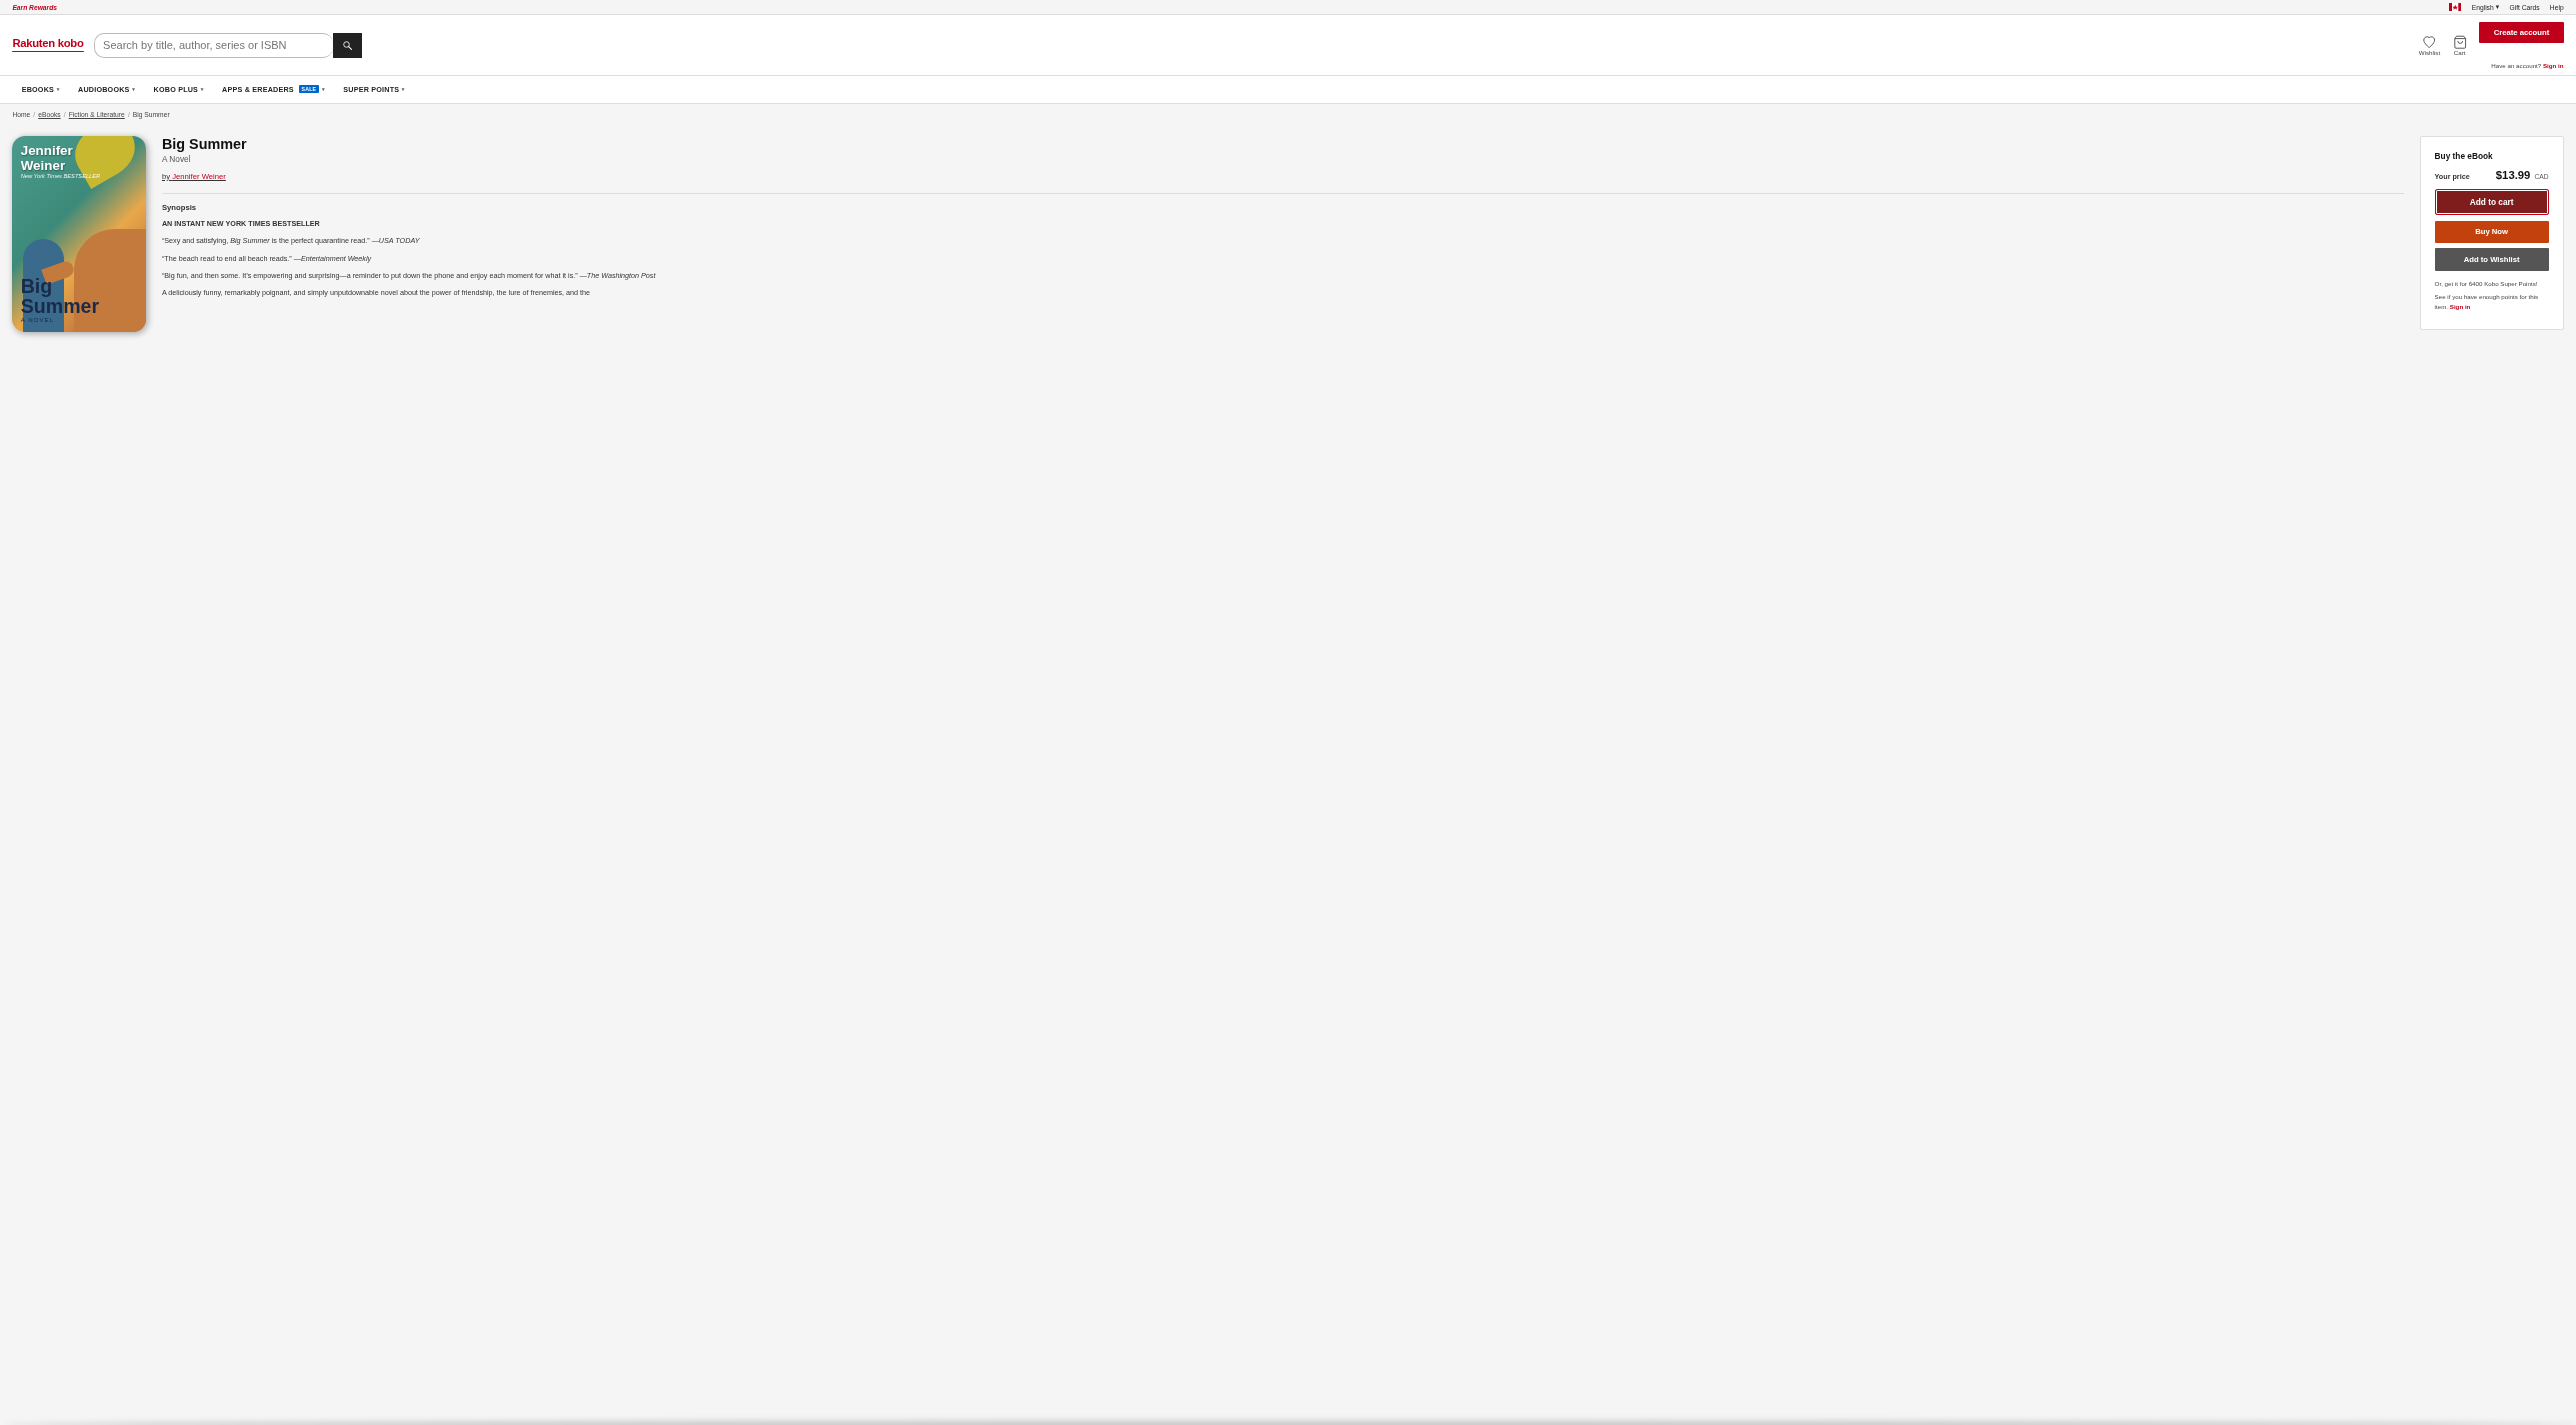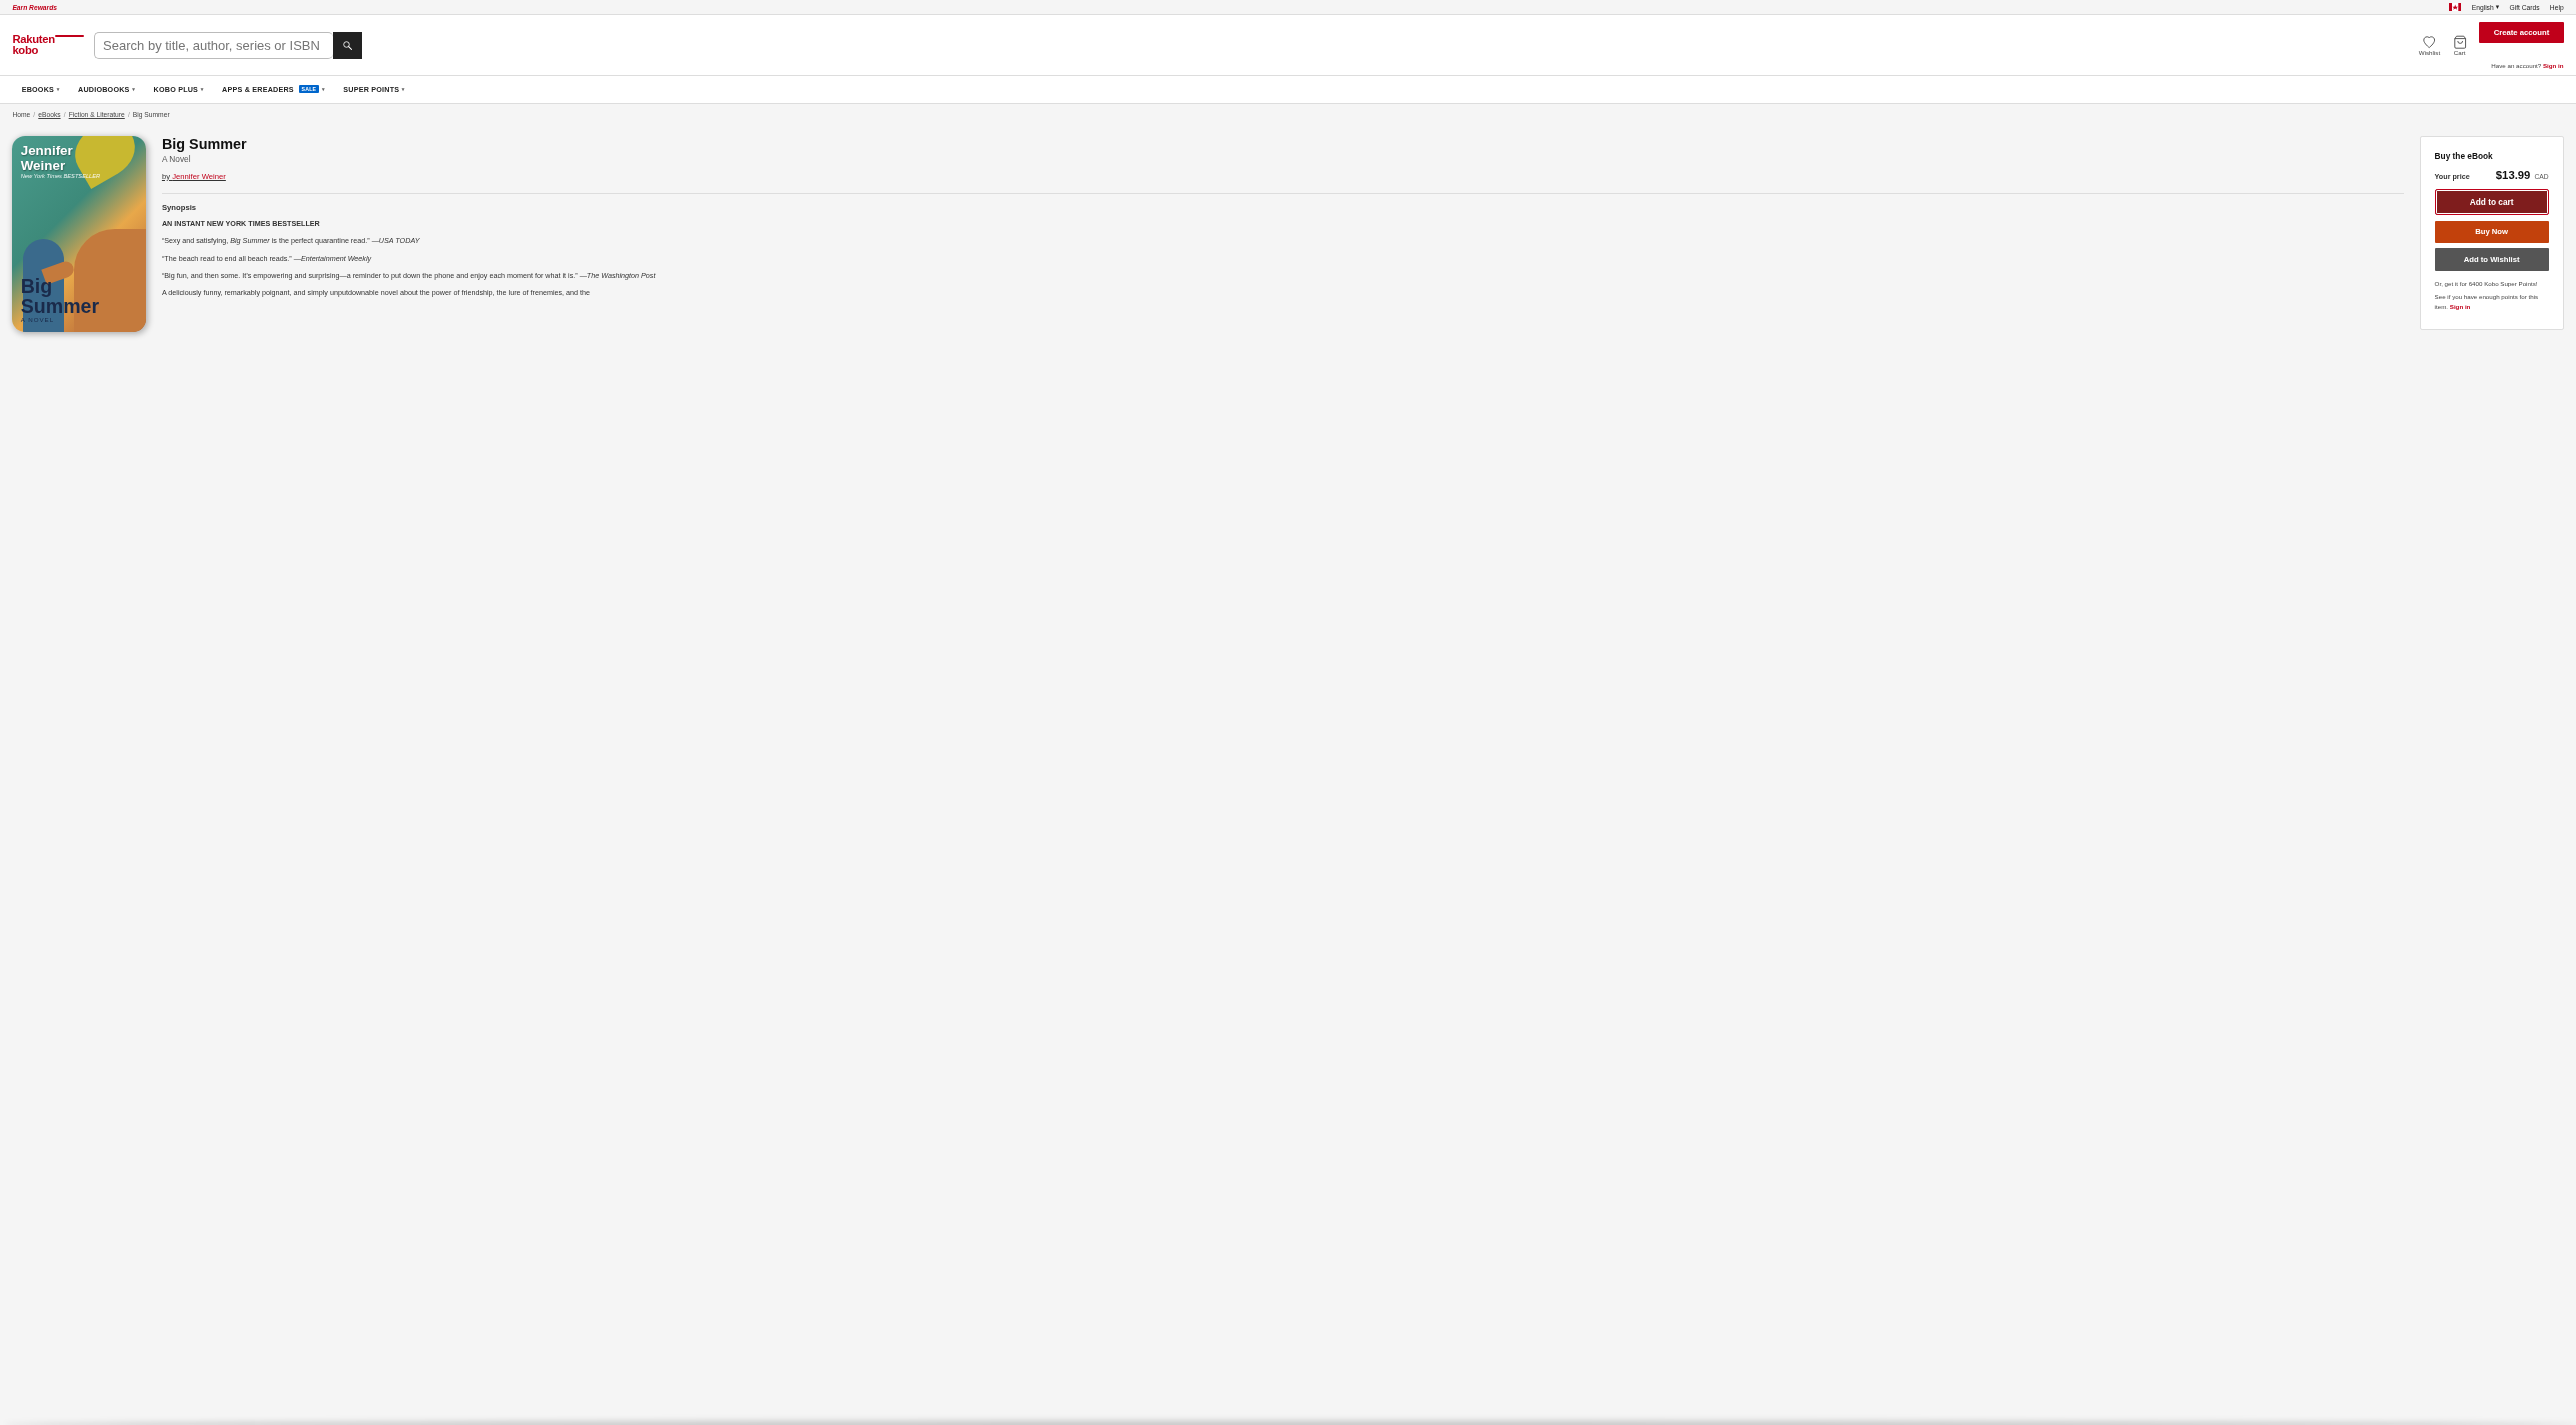--- a/index.html
+++ b/index.html
@@ -48,20 +48,21 @@
     .header {
       background: #fff;
       padding: 6.2px 12.4px;
       display: flex;
       align-items: center;
       gap: 10.3px;
       border-bottom: 0.5px solid #ddd;
     }
     .logo {
       display: flex;
+      flex-direction: column;
       line-height: 1;
       cursor: pointer;
     }
     .logo-text {
       font-size: 11.3px;
       font-weight: 700;
       color: #222;
       letter-spacing: -0.3px;
     }
     .logo-text span { color: #c0001a; }
@@ -75,23 +76,23 @@
     .search-bar {
       flex: 1;
       display: flex;
       max-width: 268px;
     }
     .search-input {
       flex: 1;
       border: 0.5px solid #bbb;
       border-right: none;
       padding: 5.2px 8.3px;
-      font-size: 13px;
+      font-size: 11px;
       outline: none;
-      border-radius: 5px;
+      border-radius: 10px;
     }
     .search-button {
       background: #222;
       border: none;
       padding: 0 9.3px;
       cursor: pointer;
       display: flex;
       align-items: center;
       justify-content: center;
     }

